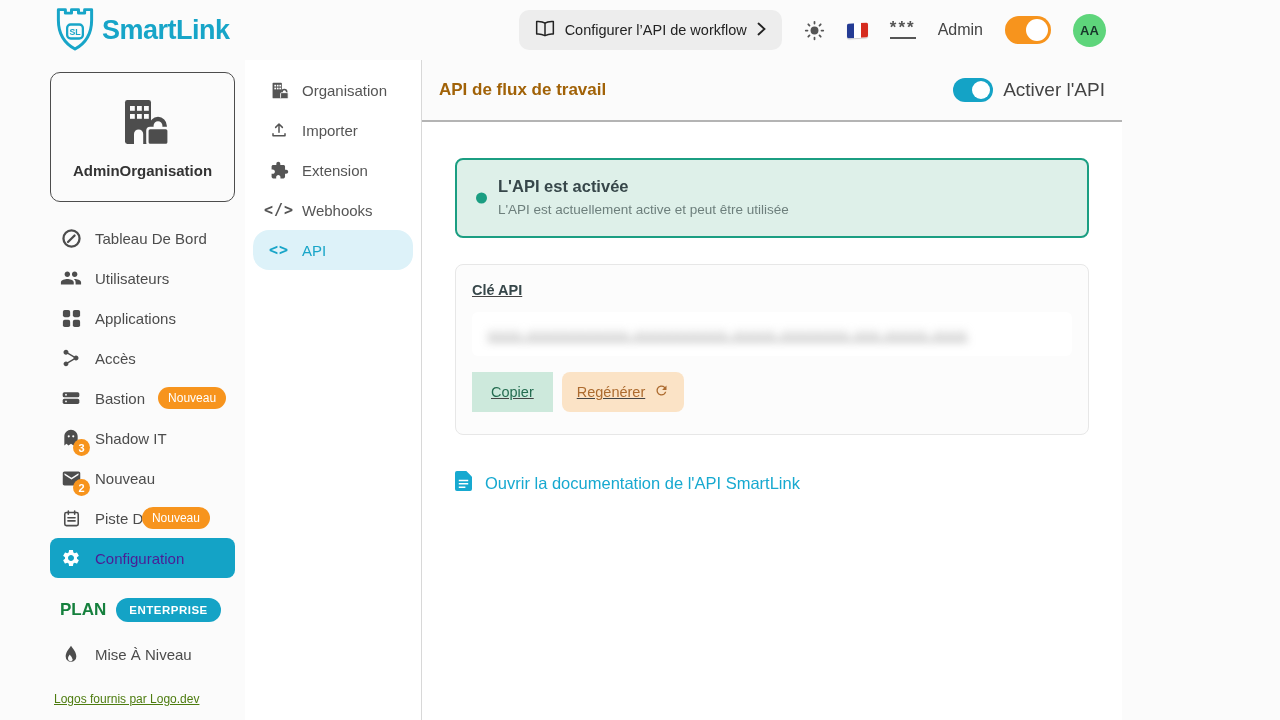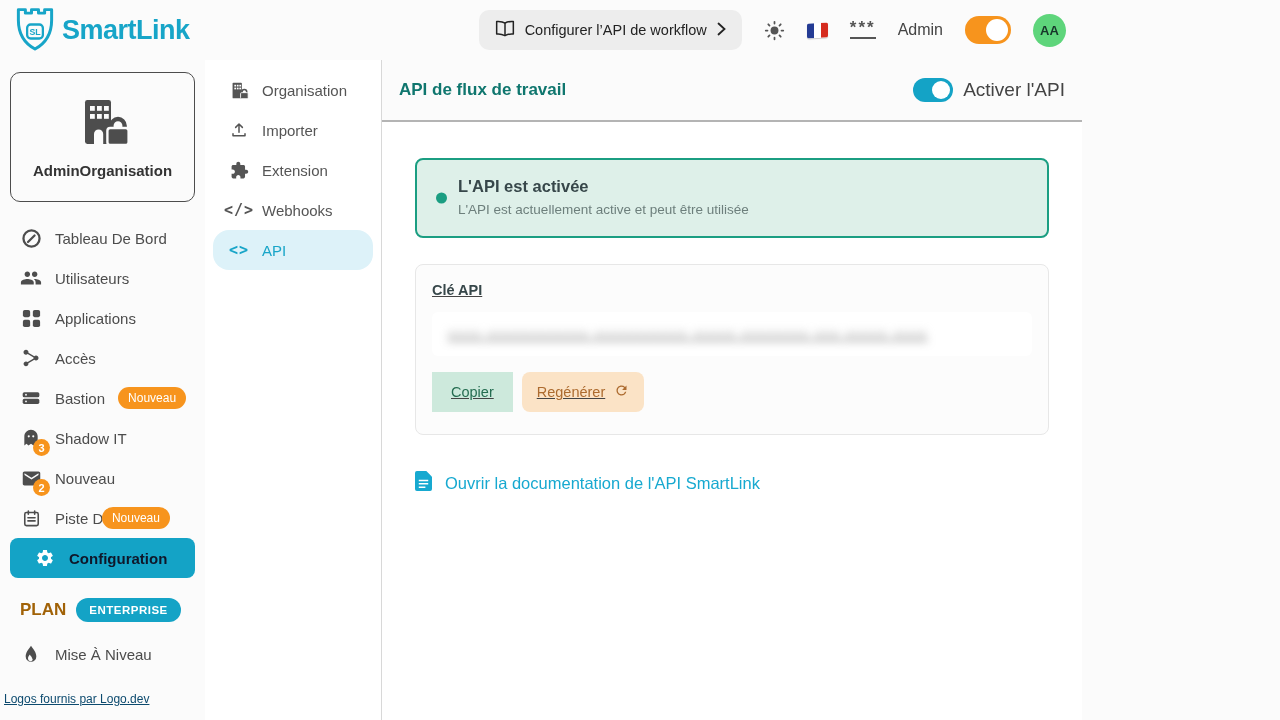--- a/index.html
+++ b/index.html
@@ -1,18 +1,18 @@
 <!DOCTYPE html>
 <html><head>
 <meta charset="utf-8">
 <style>
   * { margin:0; padding:0; box-sizing:border-box; }
   html,body { width:1280px; height:720px; overflow:hidden; }
   body { font-family:"Liberation Sans","DejaVu Sans",sans-serif; background:#fbfbfb; color:#444; }
-  .app { width:1082px; height:720px; display:flex; flex-direction:column; }
+  .app { width:1082px; height:720px; display:flex; flex-direction:column;margin-left:40px; }
 
   
   .topbar { height:60px; display:flex; align-items:center; padding:0 16px 0 14px; background:#fbfbfb; flex:0 0 auto; }
   .brand { display:flex; align-items:center; gap:6px; cursor:pointer; }
   .brand-name { font-size:27px; font-weight:bold; color:#17a5c8; letter-spacing:-0.5px; }
   .topbar-right { margin-left:auto; display:flex; align-items:center; gap:22px; }
   .workflow-btn { display:flex; align-items:center; gap:10px; background:#ededed; border:none; border-radius:10px; height:40px; padding:0 16px; font-size:14.5px; color:#222; font-family:inherit; cursor:pointer; }
   .icon-btn { background:none; border:none; cursor:pointer; display:flex; align-items:center; color:#555; }
   .flag { width:21px; height:15px; display:flex; border-radius:2px; overflow:hidden; transform:skewY(-3deg); box-shadow:0 1px 1px rgba(0,0,0,.2); }
   .flag div { flex:1; }
@@ -27,44 +27,44 @@
 
   .body-row { flex:1; display:flex; min-height:0; }
 
   
   .sidebar { width:205px; flex:0 0 auto; background:#fbfbfb; position:relative; padding-top:12px; }
   .org-card { margin:0 10px; height:130px; border:1.5px solid #4d4d4d; border-radius:10px; display:flex; flex-direction:column; align-items:center; justify-content:center; gap:10px; cursor:pointer; background:#fbfbfb; }
   .org-name { font-size:15px; font-weight:bold; color:#333; }
   .nav { margin-top:16px; }
   .nav-item { height:40px; display:flex; align-items:center; padding:0 10px 0 20px; gap:13px; font-size:15px; color:#4c4c4c; cursor:pointer; }
   .nav-item .ico { width:22px; height:22px; color:#4d4d4d; position:relative; display:flex; align-items:center; justify-content:center; flex:0 0 auto; }
-  .nav-item.active { background:#14a3c6; color:#0f172a; font-weight:bold; border-radius:8px; margin:0 10px; padding:0 0 0 24px; }
+  .nav-item.active { background:#14a3c6; color:#4c1d95; font-weight:normal; border-radius:8px; margin:0 10px; padding:0 0 0 10px; }
   .nav-item.active .ico { color:#fff; }
   .badge-new { background:#f7941d; color:#fff; font-size:12px; padding:4px 10px; border-radius:13px; white-space:nowrap; }
   .badge-new.overlap { margin-left:-34px; }
   .count-badge { position:absolute; right:-8px; bottom:-7px; background:#f7941d; color:#fff; width:17px; height:17px; border-radius:50%; font-size:11px; font-weight:bold; display:flex; align-items:center; justify-content:center; }
   .plan-row { margin-top:20px; padding-left:20px; display:flex; align-items:center; gap:10px; }
-  .plan-label { color:#a16207; font-size:17px; font-weight:bold; }
+  .plan-label { color:#15803d; font-size:17px; font-weight:bold; }
   .plan-badge { background:#14a3c6; color:#fff; font-size:11.5px; font-weight:bold; padding:6px 13px; border-radius:15px; letter-spacing:.5px; cursor:pointer; }
   .upgrade-row { margin-top:12px; height:40px; display:flex; align-items:center; padding-left:20px; gap:13px; font-size:15px; color:#4c4c4c; cursor:pointer; }
   .upgrade-row .ico { width:22px; height:22px; color:#4d4d4d; display:flex; align-items:center; justify-content:center; }
-  .sidebar-footer { position:absolute; left:4px; bottom:14px; font-size:12px; color:#0c4a6e; text-decoration:underline; cursor:pointer; }
+  .sidebar-footer { position:absolute; left:14px; bottom:14px; font-size:12px; color:#4d7c0f; text-decoration:underline; cursor:pointer; }
 
   
   .subnav { width:177px; flex:0 0 auto; background:#fff; border-right:1px solid #d8d8d8; padding-top:10px; }
   .subnav-item { height:40px; display:flex; align-items:center; padding-left:24px; gap:13px; font-size:15px; color:#555; cursor:pointer; }
   .subnav-item .ico { width:20px; height:20px; color:#555; display:flex; align-items:center; justify-content:center; flex:0 0 auto; }
   .subnav-item.active { background:#ddf2f9; color:#18a5c8; border-radius:16px; margin:0 8px; padding-left:16px; }
   .subnav-item.active .ico { color:#18a5c8; }
   .code-glyph { font-family:"DejaVu Sans Mono","Liberation Mono",monospace; font-size:15px; font-weight:bold; letter-spacing:1px; }
 
   
   .main { flex:1; display:flex; flex-direction:column; background:#fff; min-width:0; }
   .main-header { height:62px; flex:0 0 auto; background:#fbfbfb; border-bottom:2px solid #b4b4b4; display:flex; align-items:center; padding:0 17px; }
-  .main-title { font-size:17px; font-weight:bold; color:#0f766e; }
+  .main-title { font-size:17px; font-weight:bold; color:#a16207; }
   .main-header-right { margin-left:auto; display:flex; align-items:center; gap:10px; }
   .toggle-cyan { width:40px; height:24px; background:#14a3c6; }
   .toggle-cyan .knob { width:18px; height:18px; right:3px; }
   .toggle-label { font-size:19px; color:#444; }
   .content { padding:36px 33px; overflow:hidden; }
 
   .banner { position:relative; border:2px solid #1b9e82; background:#def0e9; border-radius:8px; padding:17px 20px 19px 41px; }
   .banner-dot { position:absolute; left:19px; top:50%; transform:translateY(-50%); width:11px; height:11px; border-radius:50%; background:#1b9e82; }
   .banner-title { font-size:16.5px; font-weight:bold; color:#37474a; margin-bottom:6px; }
   .banner-sub { font-size:13.5px; color:#6d7f7c; }

